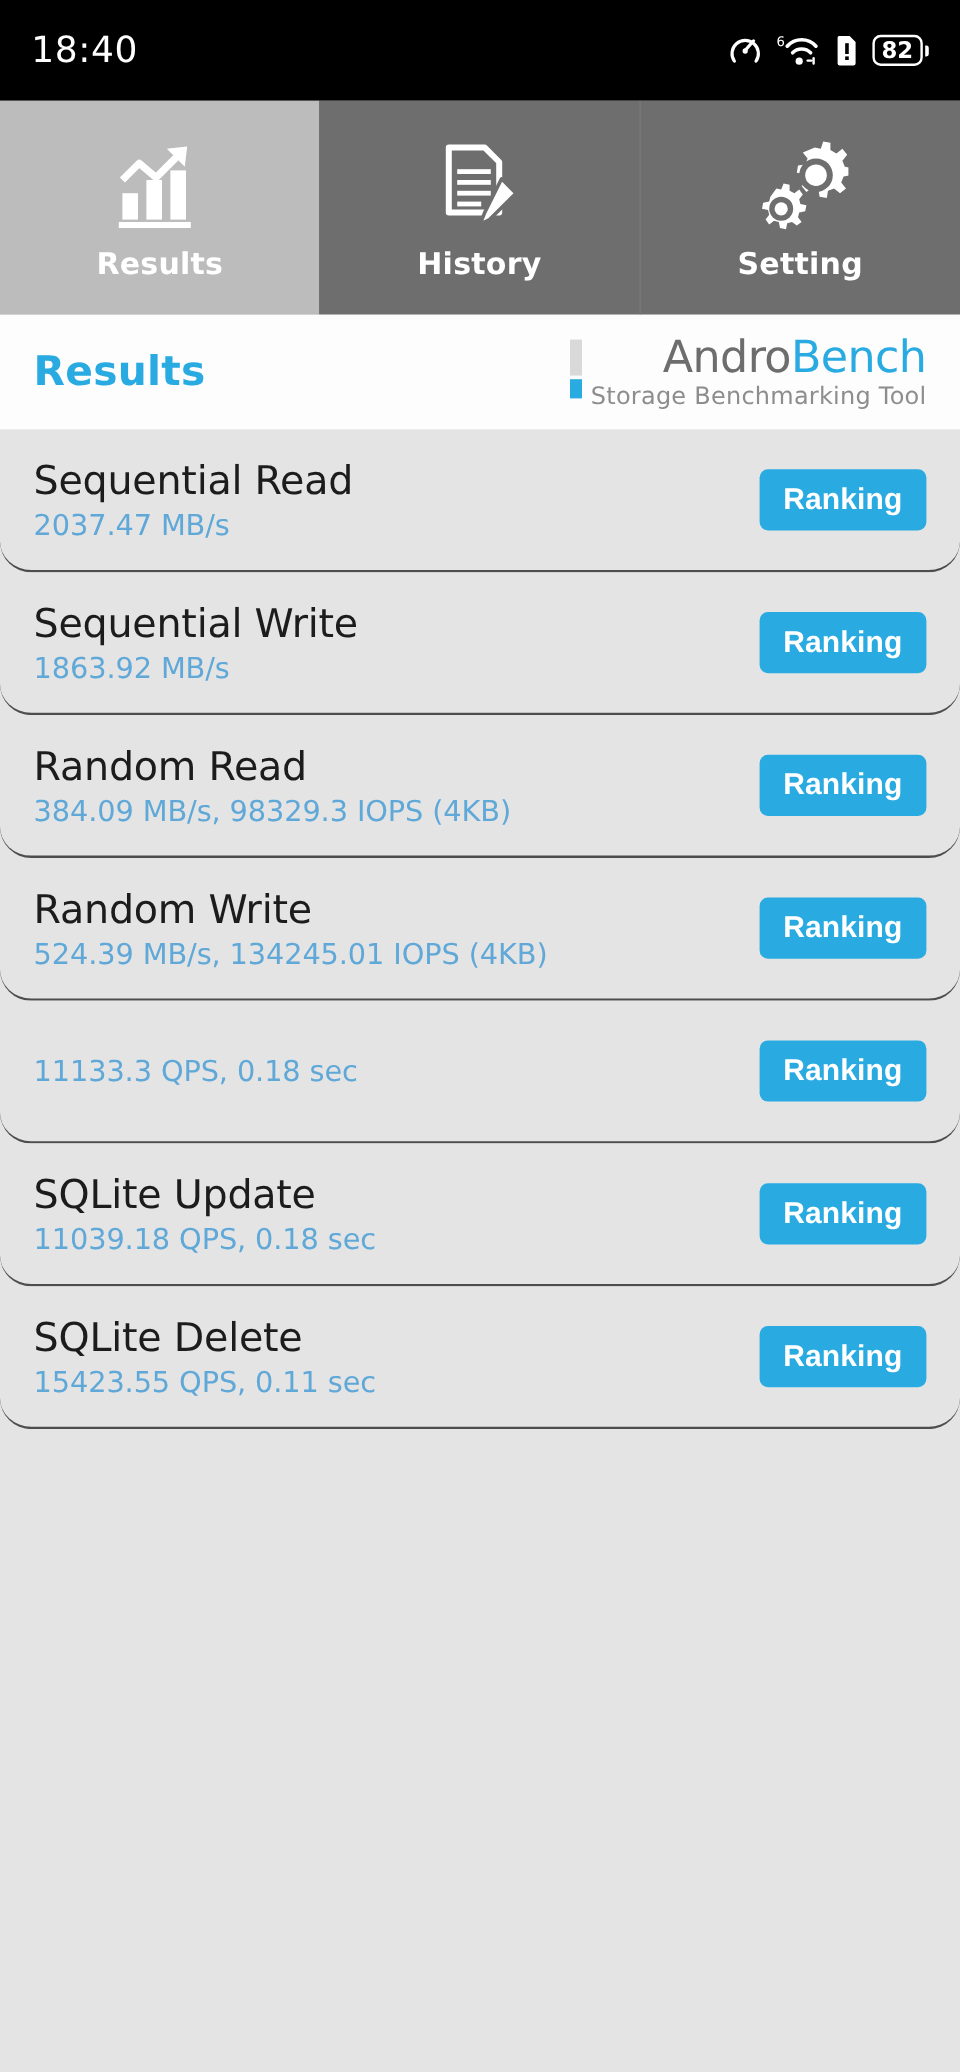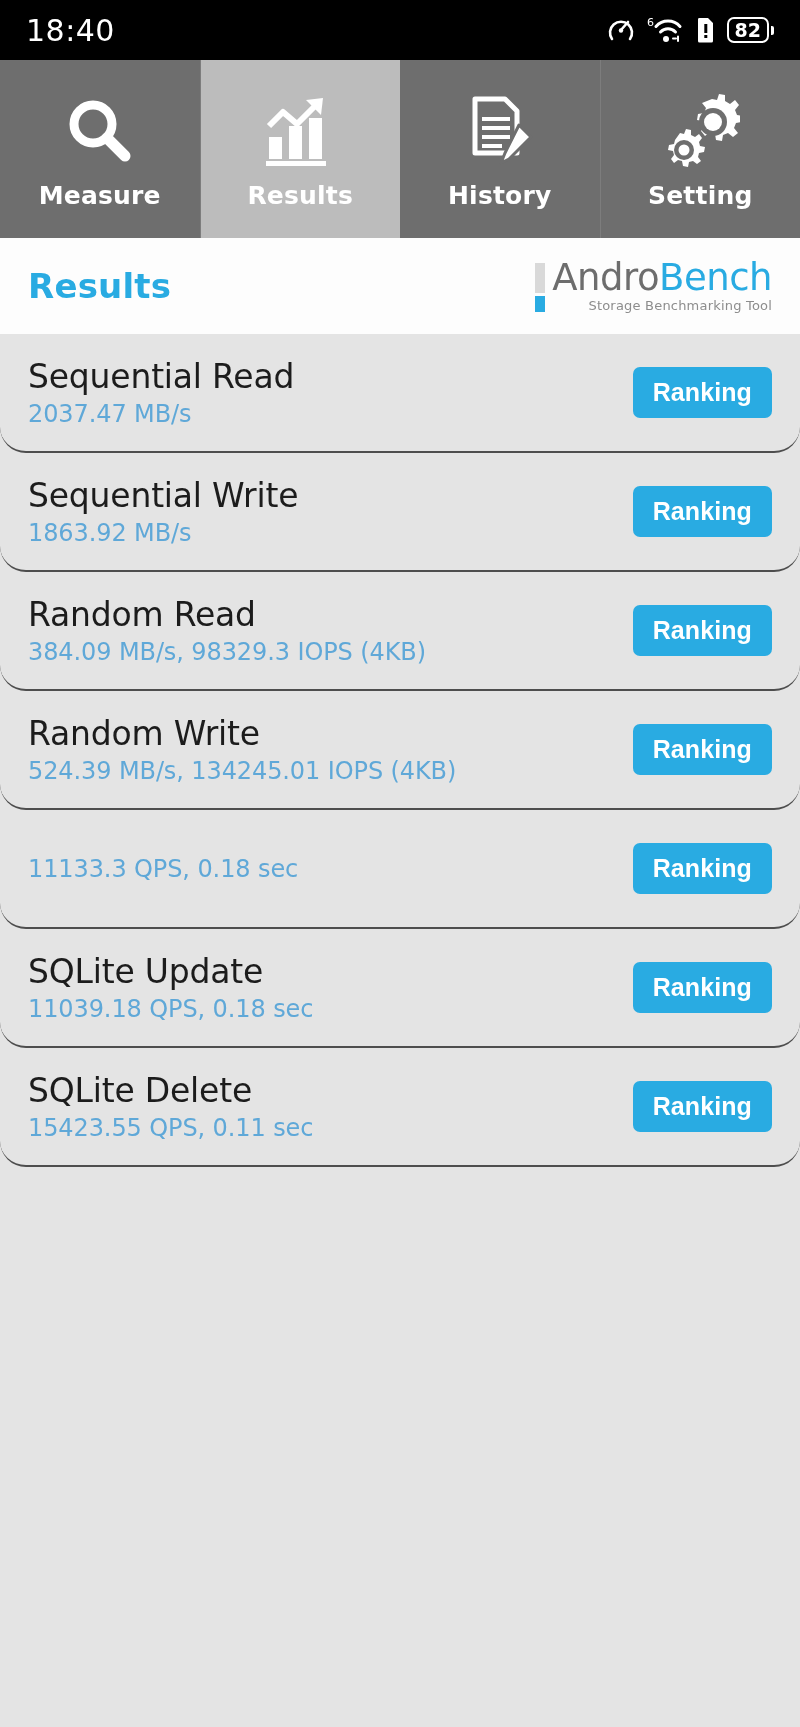--- a/index.html
+++ b/index.html
@@ -4,21 +4,21 @@
 <style>
   html,body{margin:0;padding:0;}
   body{
     width:800px;height:1727px;overflow:hidden;
     background:#e4e4e4;
     font-family:"DejaVu Sans","Liberation Sans",sans-serif;
     -webkit-font-smoothing:antialiased;
   }
   
   .statusbar{
-    height:60px;background:#000;color:#fff;
+    height:84px;background:#000;color:#fff;
     display:flex;align-items:center;justify-content:space-between;
     padding:16px 26px;box-sizing:border-box;text-align:center;
   }
   .status-clock{font-size:30px;font-weight:500;letter-spacing:.5px;}
   .status-icons{display:flex;align-items:center;gap:11px;}
   .status-icons svg{display:block;}
   .batt{
     display:flex;align-items:center;gap:2px;
   }
   .batt-body{
@@ -54,21 +54,21 @@
   }
   .brand{display:flex;align-items:flex-start;}
   .brand-bars{display:flex;flex-direction:column;gap:3px;margin:4px 7px 0 0;}
   .brand-bar-gray{width:10px;height:30px;background:#d9d9d9;}
   .brand-bar-blue{width:10px;height:16px;background:#29abe2;}
   .brand-text{display:flex;flex-direction:column;align-items:flex-end;}
   .brand-name{font-size:37px;line-height:38px;letter-spacing:-.5px;}
   .brand-name .a{color:#6d6d6d;font-weight:400;}
   .brand-name .b{color:#29abe2;font-weight:400;text-align:center;}
   .brand-sub{
-    font-size:13px;color:#8d8d8d;letter-spacing:.2px;margin-top:1px;
+    font-size:20px;color:#8d8d8d;letter-spacing:.2px;margin-top:1px;
   }
 
   
   .list{background:#e4e4e4;}
   .row{
     height:119px;box-sizing:border-box;
     border-bottom:2px solid #4d4d4d;
     display:flex;align-items:center;justify-content:space-between;
     padding:0 28px 0 28px;
     border-radius:26px;
@@ -115,29 +115,20 @@
     </span>
     <span class="batt">
       <span class="batt-body">82</span>
       <span class="batt-cap"></span>
     </span>
   </div>
 </div>
 
 <div class="tabbar">
 
-  <div class="tab">
-    <span class="ticon">
-      <svg width="78" height="78" viewBox="0 0 78 78">
-        <circle cx="32" cy="31" r="19" fill="none" stroke="#fff" stroke-width="9"></circle>
-        <path d="M46 45 L64 63" stroke="#fff" stroke-width="11" stroke-linecap="round"></path>
-      </svg>
-    </span>
-    <span class="tlabel">Measure</span>
-  </div>
 
   <div class="tab active">
     <span class="ticon">
       <svg width="78" height="78" viewBox="0 0 78 78">
         <rect x="8" y="44" width="13" height="22" fill="#fff"></rect>
         <rect x="28" y="33" width="13" height="33" fill="#fff"></rect>
         <rect x="48" y="25" width="13" height="41" fill="#fff"></rect>
         <rect x="5" y="68" width="60" height="5" fill="#fff"></rect>
         <path d="M8 33 L22 19 L36 31 L57 10" fill="none" stroke="#fff" stroke-width="6" stroke-linejoin="round"></path>
         <path d="M45 7 L62 5 L60 22 Z" fill="#fff"></path>

